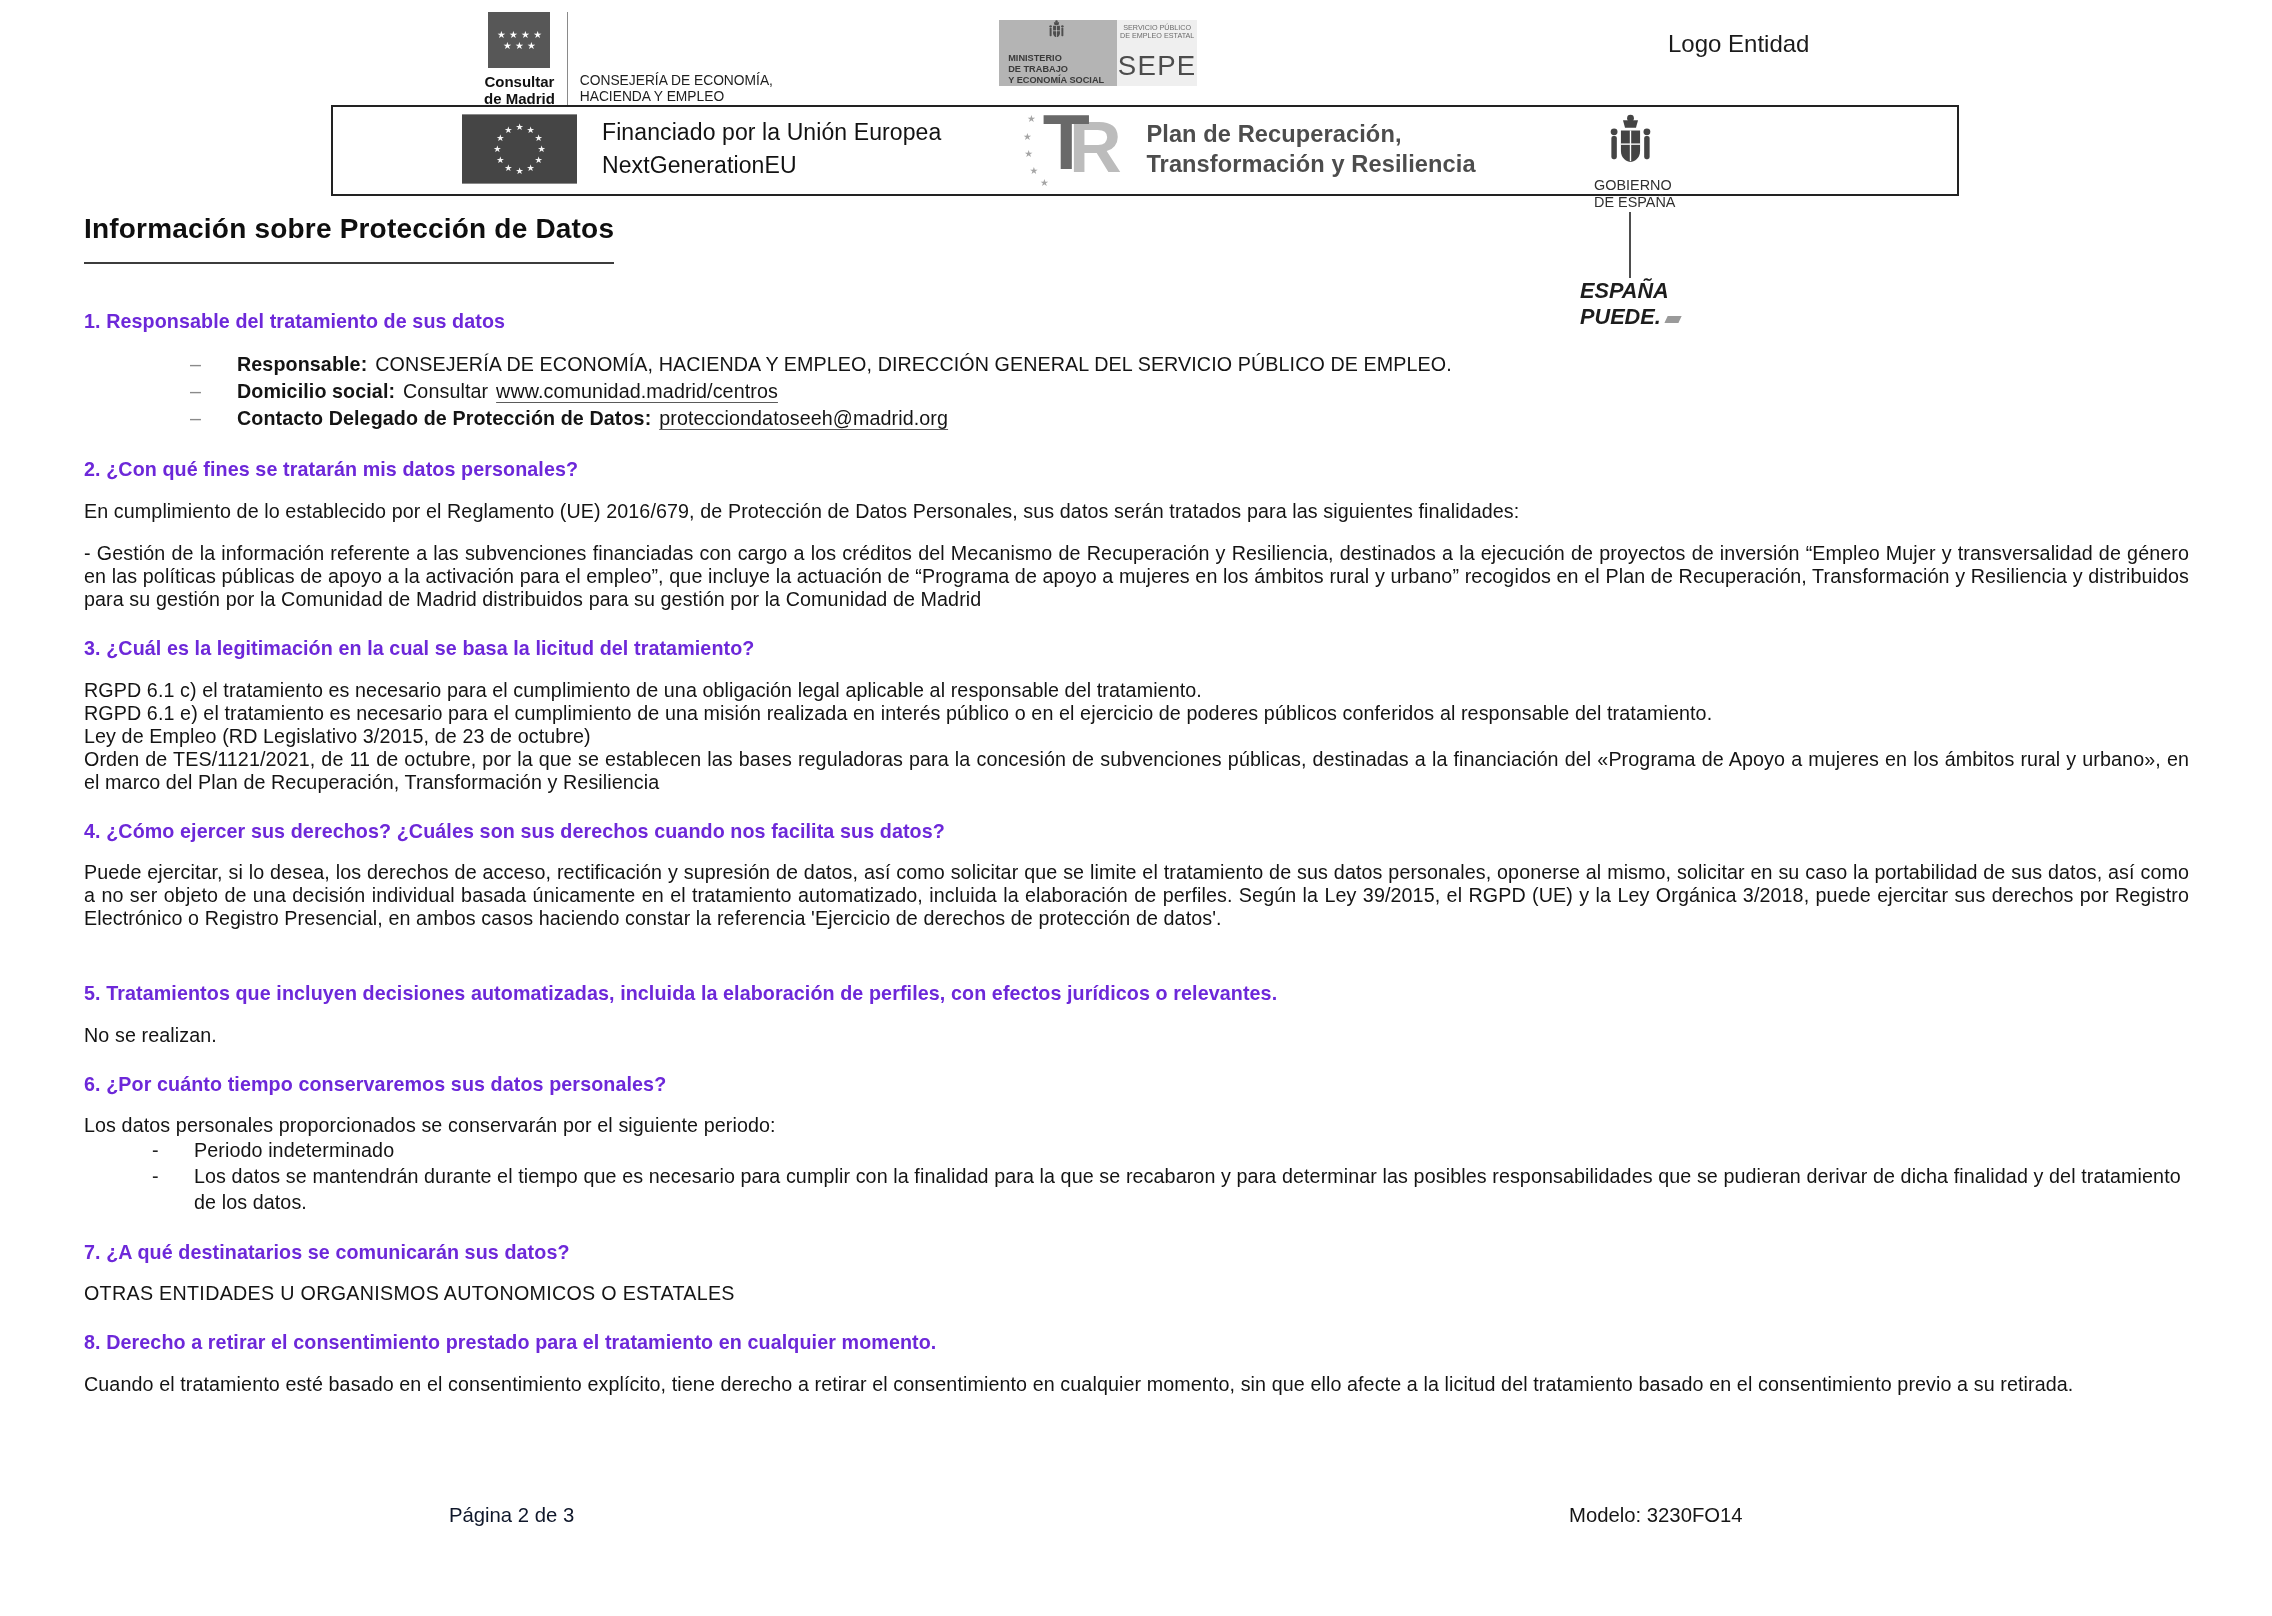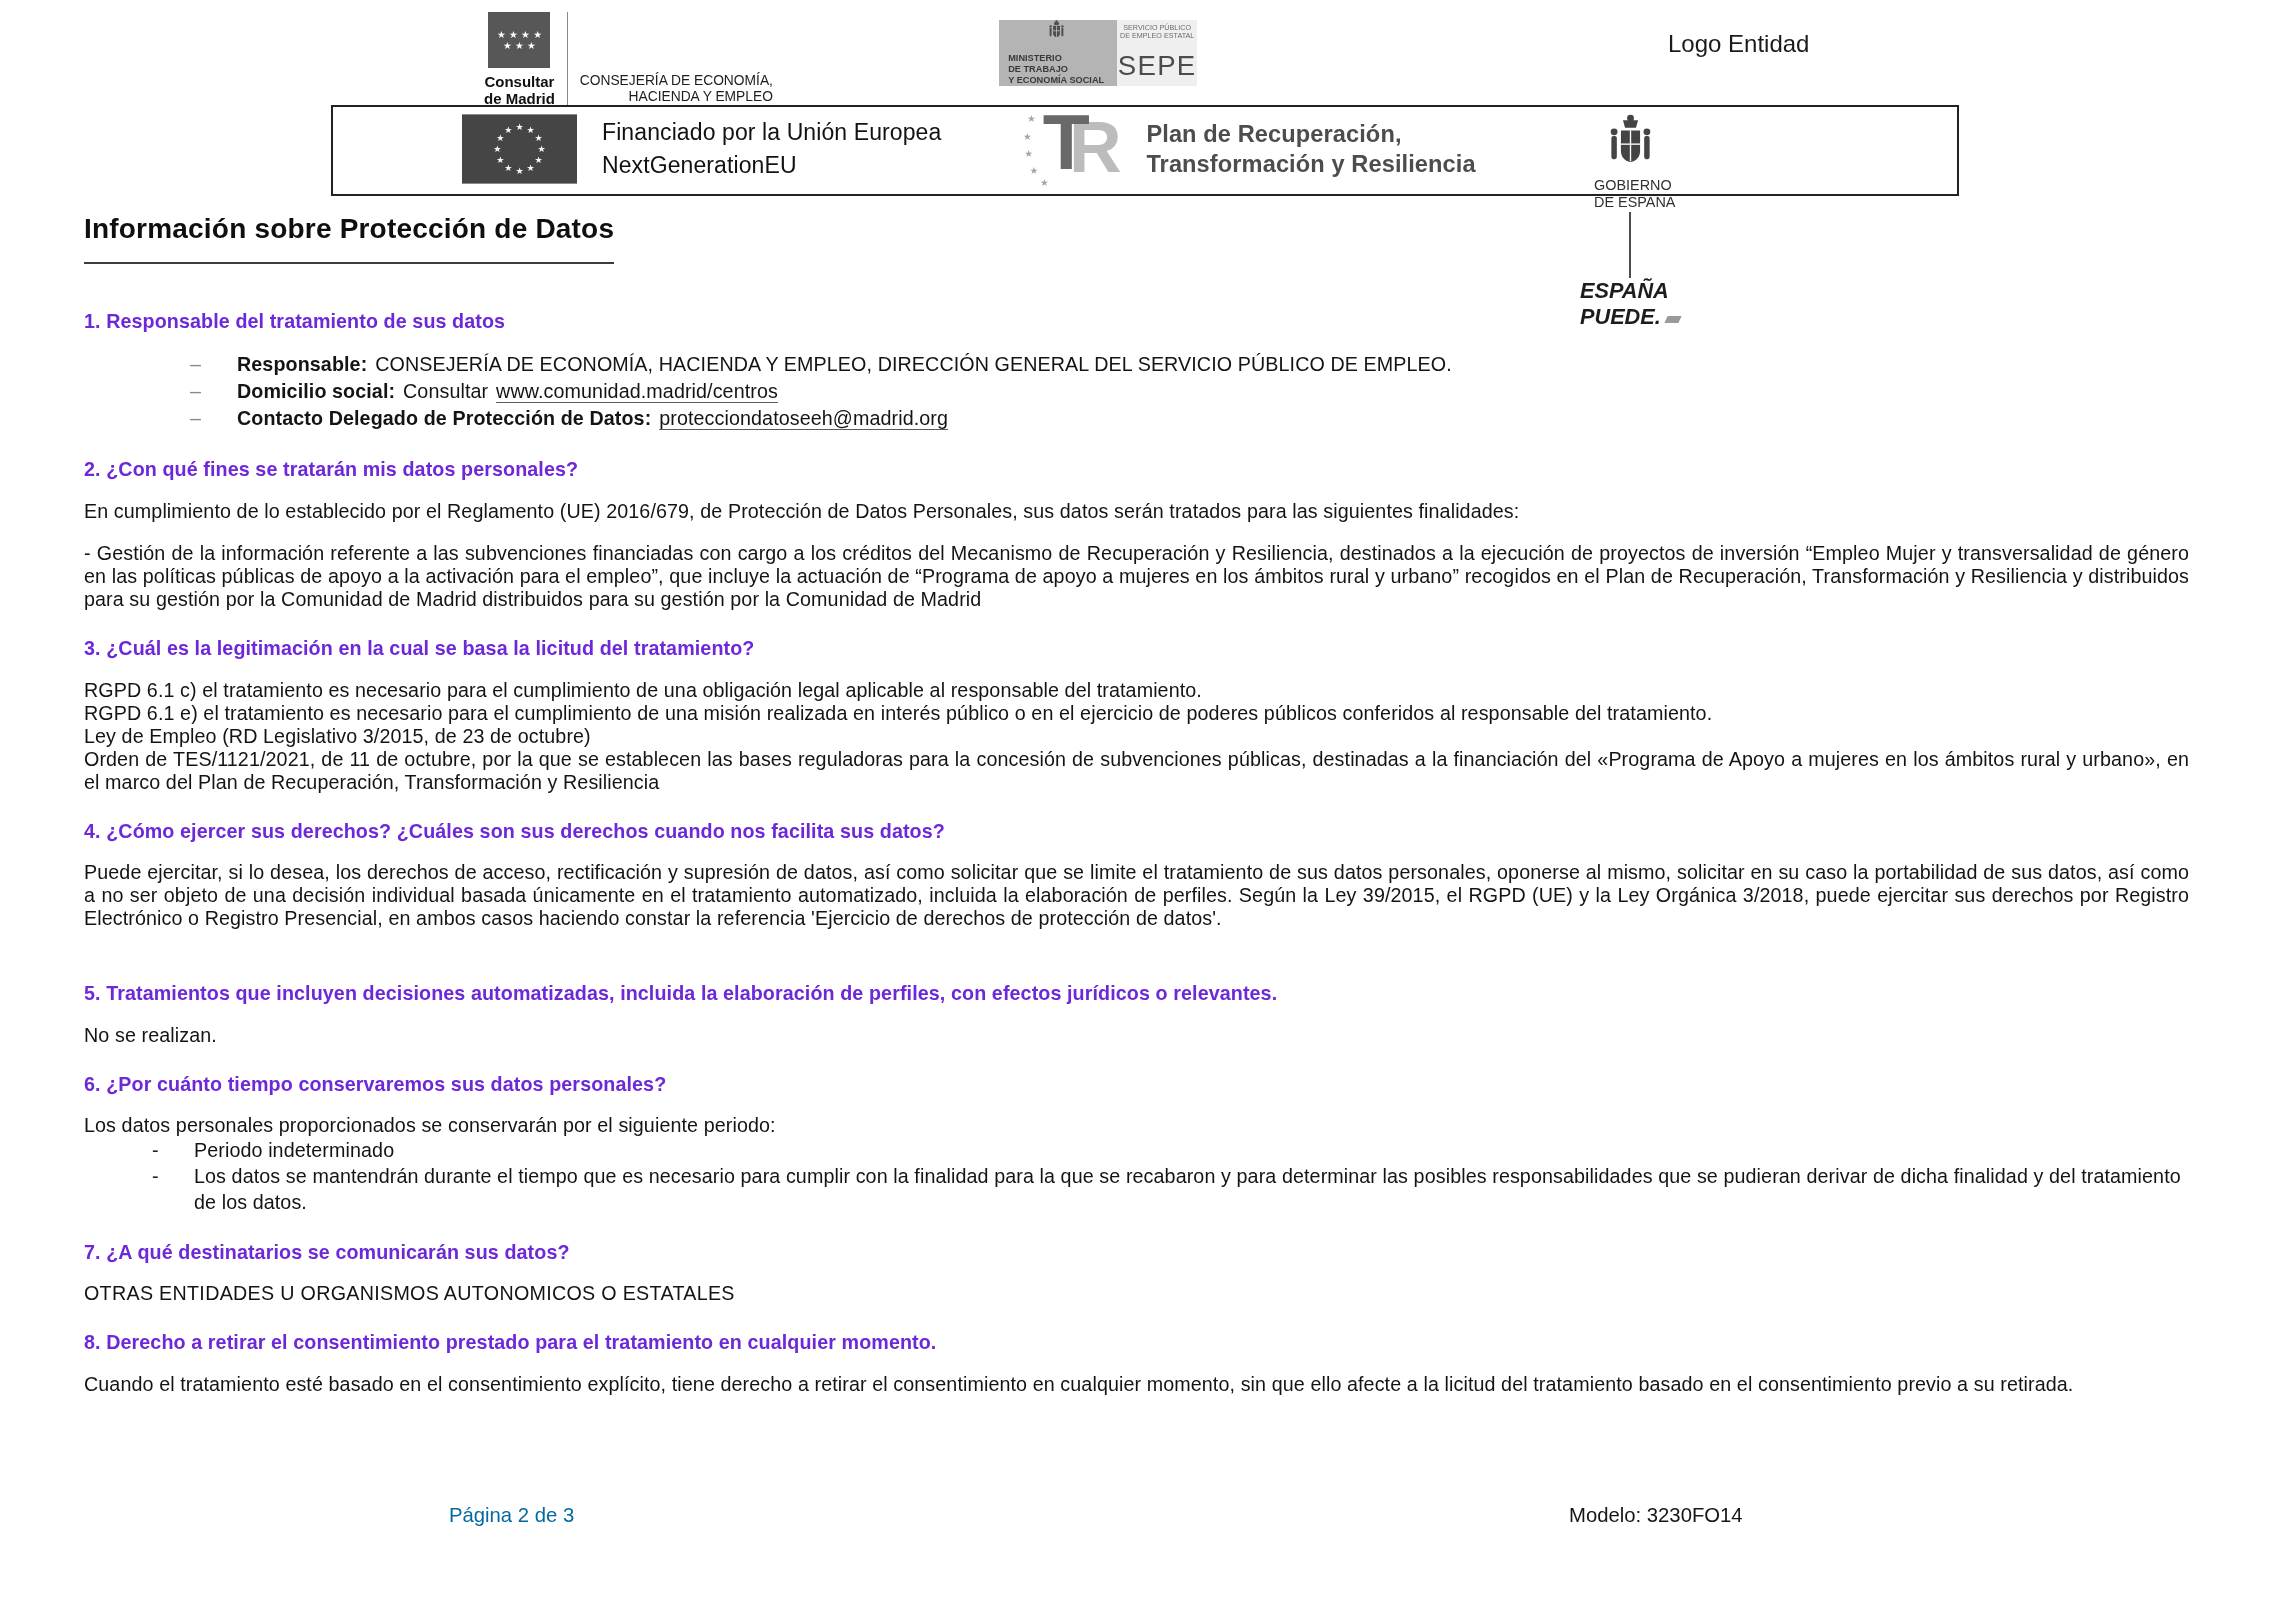--- a/index.html
+++ b/index.html
@@ -8,21 +8,21 @@
     font-family:"Liberation Sans", sans-serif;color:#141414;overflow:hidden;
     -webkit-font-smoothing:antialiased;
   }
   
   .madrid{position:absolute;left:484px;top:11.8px;display:flex;align-items:stretch;}
   .madrid-col{display:flex;flex-direction:column;align-items:center;}
   .madrid-flag{width:62px;height:56px;background:#575757;display:flex;flex-direction:column;justify-content:center;align-items:center;}
   .madrid-flag .stars-row{color:#fff;font-size:9.8px;line-height:11px;letter-spacing:3.3px;text-indent:3.3px;}
   .madrid-name{font-weight:700;font-size:15px;line-height:16.4px;text-align:center;margin-top:6.6px;color:#101010;}
   .madrid-div{width:1.3px;background:#8a8a8a;margin:0 11.8px;}
-  .madrid-dept{font-size:13.8px;line-height:15.7px;color:#1e1e1e;align-self:flex-end;padding-bottom:2.6px;white-space:nowrap;text-align:right;}
+  .madrid-dept{font-size:13.8px;line-height:15.7px;color:#1e1e1e;align-self:flex-end;padding-bottom:2.6px;white-space:nowrap;}
   .ministry{position:absolute;left:999px;top:19.7px;display:flex;height:66px;}
   .min-box{background:#b4b4b4;display:flex;align-items:center;padding:0 13px 0 9.2px;gap:10.5px;flex-direction:column;}
   .min-text{font-size:9.2px;font-weight:700;color:#3a3a3a;line-height:11px;white-space:nowrap;}
   .sepe-box{background:#efefef;width:80px;display:flex;flex-direction:column;align-items:center;justify-content:center;}
   .sepe-small{font-size:7.2px;color:#6b6b6b;line-height:8.5px;white-space:nowrap;}
   .sepe-big{font-size:27.6px;color:#4c4c4c;letter-spacing:1.3px;margin-top:9px;}
   .logo-entidad{position:absolute;left:1668px;top:30px;font-size:24px;color:#1b1b1b;text-align:right;}
   
   .banner{position:absolute;left:331px;top:105px;width:1628px;height:91px;border:2.6px solid #222;box-sizing:border-box;background:#fff;}
   .eu-block{position:absolute;left:129px;top:7.2px;display:flex;gap:25px;align-items:center;}
@@ -50,21 +50,21 @@
   .caps{letter-spacing:0.3px;}
   .b-list{margin:0 0 19.7px;}
   .b-row{display:flex;font-size:19.7px;line-height:27px;letter-spacing:0.1px;}
   .s1 .b-row{padding-left:106px;}
   .b-dash{width:47px;flex:none;color:#8a8a8a;}
   .b-label{font-weight:700;margin-right:7.9px;}
   .mr{margin-right:7.9px;}
   .s6 .b-row{padding-left:68px;line-height:26px;}
   .s6 .b-dash{width:42px;color:#232323;}
   .doc-link{text-decoration:underline;text-decoration-color:#5a5a5a;text-underline-offset:3.9px;color:#141414;cursor:pointer;}
-  .footer-page{position:absolute;left:449px;top:1504px;font-size:20.3px;color:#0369a1;}
+  .footer-page{position:absolute;left:449px;top:1504px;font-size:20.3px;color:#0f172a;}
   .footer-model{position:absolute;left:1569px;top:1504px;font-size:20.3px;color:#161616;}
 </style>
 </head>
 <body>
 
 <div>
 
   <div class="madrid">
     <div class="madrid-col">
       <div class="madrid-flag">

